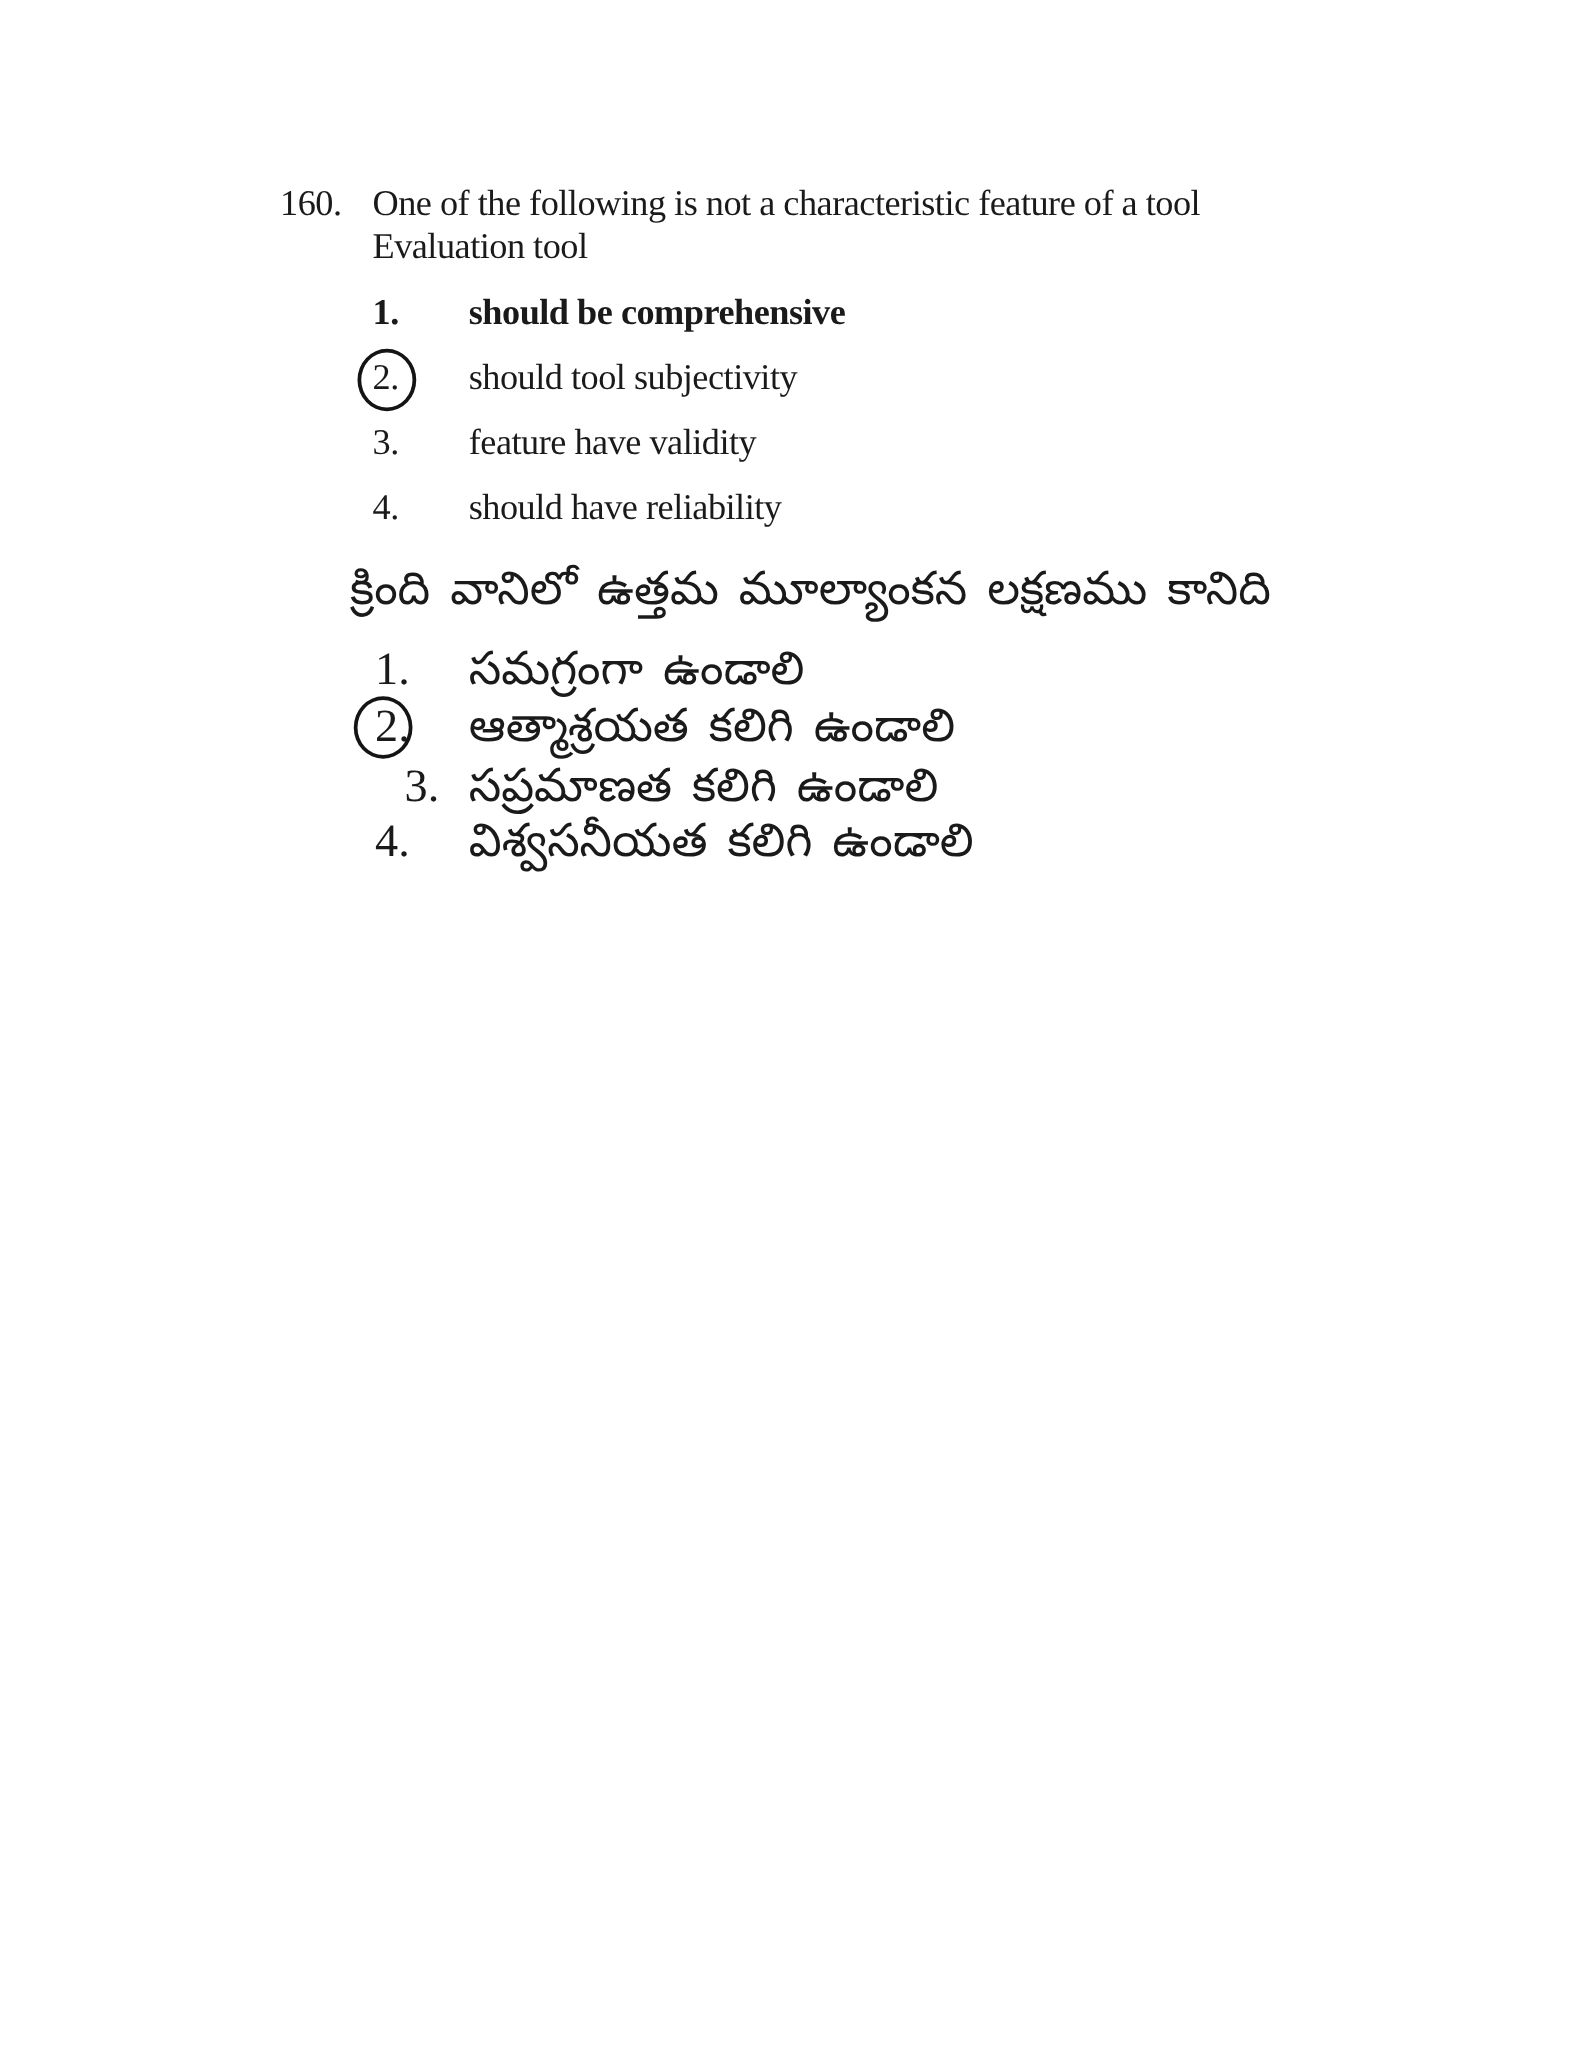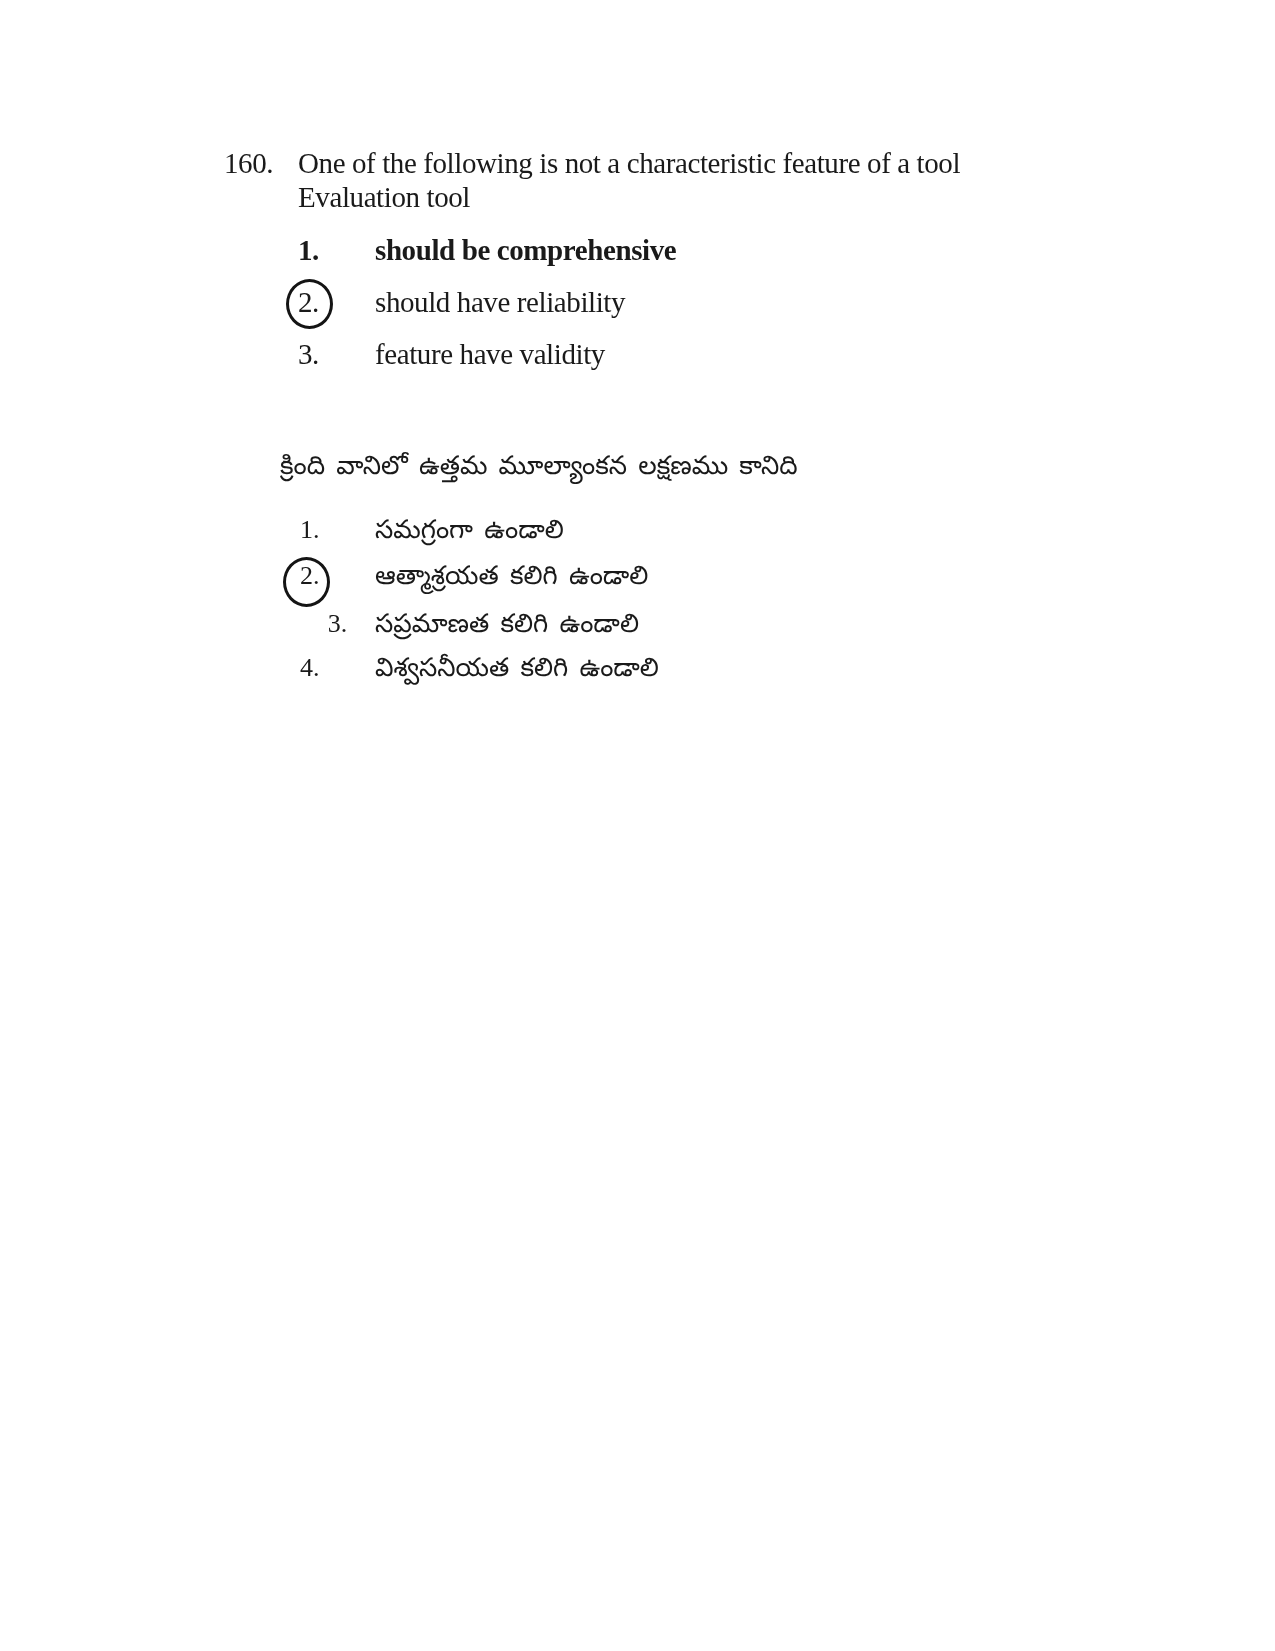--- a/index.html
+++ b/index.html
@@ -16,21 +16,21 @@
     color: #1a1a1a;
     overflow: hidden;
   }
   .en {
     font-size: 29px;
     letter-spacing: -0.4px;
     white-space: nowrap;
     line-height: 1.2;
   }
   .te {
-    font-size: 26px;
+    font-size: 37px;
     word-spacing: 0.18em;
     white-space: nowrap;
     line-height: 1.2;
   }
   .abs { position: absolute; }
   .q-number { left: 224px; top: 146px; }
   .q-line1 { left: 298px; top: 146px; }
   .q-line2 { left: 298px; top: 180px; }
   .te-question { left: 280px; top: 450px; }
 
@@ -72,28 +72,31 @@
   <div class="abs en q-number">160.</div>
 
   <div class="abs en q-line1">One of the following is not a characteristic feature of a tool</div>
   <div class="abs en q-line2">Evaluation tool</div>
 
   <div class="opt-row en row-en-1">
     <span class="num">1.</span><span>should be comprehensive</span>
   </div>
 
   <div class="opt-row en row-en-2">
-    <span class="num">2.</span><span>should have reliability</span>
+    <span class="num">2.</span><span>should tool subjectivity</span>
   </div>
   <div class="answer-circle circle-en"></div>
 
   <div class="opt-row en row-en-3">
     <span class="num">3.</span><span>feature have validity</span>
   </div>
 
+  <div class="opt-row en row-en-4">
+    <span class="num">4.</span><span>should have reliability</span>
+  </div>
 
   <div class="abs te te-question">క్రింది వానిలో ఉత్తమ మూల్యాంకన లక్షణము కానిది</div>
 
   <div class="opt-row te te-row row-te-1">
     <span class="num">1.</span><span>సమగ్రంగా ఉండాలి</span>
   </div>
 
   <div class="opt-row te te-row row-te-2">
     <span class="num">2.</span><span>ఆత్మాశ్రయత కలిగి ఉండాలి</span>
   </div>

